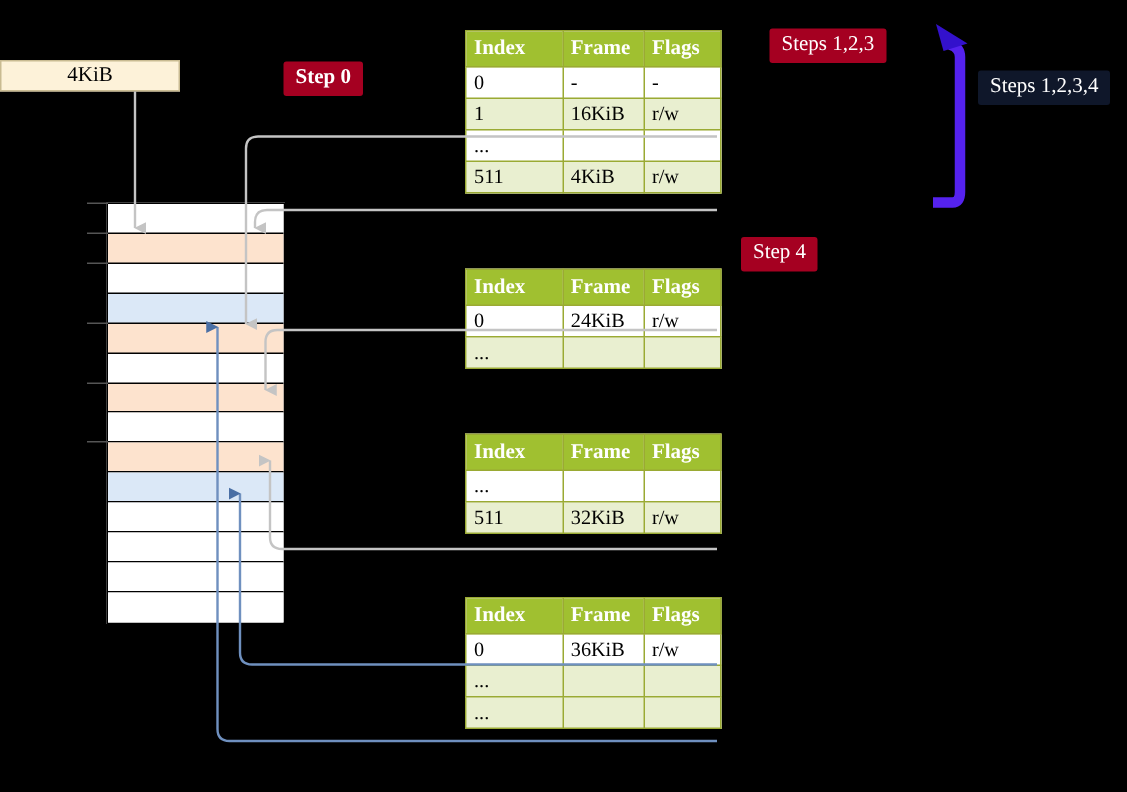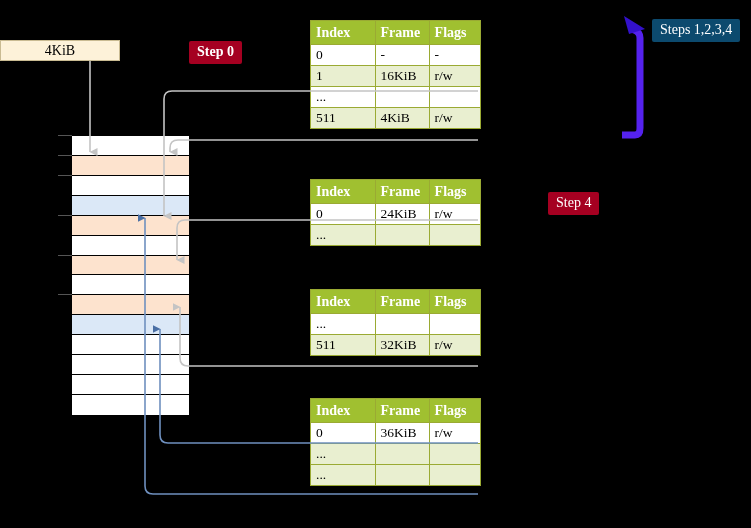--- a/index.html
+++ b/index.html
@@ -15,21 +15,21 @@
     position:absolute;
     color:#ffffff;
     font-family:"Liberation Serif", serif;
     font-size:14px;
     line-height:1;
     padding:4px 8px 5px 8px;
     white-space:nowrap;
     border-radius:2px;
   }
   .badge.red{background:#a50021;}
-  .badge.blue{background:#0c4a6e;}
+  .badge.blue{background:#0f172a;margin-top:28px;}
 
   
   .kib-box{
     position:absolute;
     background:#fdf2d9;
     border:1px solid #c9bb92;
     font-size:14px;
     text-align:center;
     color:#000;
     box-sizing:border-box;
@@ -94,26 +94,29 @@
 <div class="stage">
 
   <div class="kib-box" style="left:0px;top:40px;width:120px;height:21px;line-height:19px;">
     <span>4KiB</span>
   </div>
 
   <div class="badge red" style="left:189px;top:41px;font-weight:bold;">
     <span>Step 0</span>
   </div>
 
+  <div class="badge red" style="left:513px;top:19px;">
+    <span>Steps 1,2,3</span>
+  </div>
 
   <div class="badge blue" style="left:652px;top:19px;">
     <span>Steps 1,2,3,4</span>
   </div>
 
-  <div class="badge red" style="left:548px;top:158px;margin-top:34px;">
+  <div class="badge red" style="left:494px;top:158px;">
     <span>Step 4</span>
   </div>
 
   <div class="memcol" id="memcol" style="left:71px;top:135px;width:119px;height:281px;">
       <div class="memrow" style="height: 19.9286px; background: rgb(255, 255, 255);"></div>
       <div class="memrow" style="height: 19.9286px; background: rgb(253, 227, 206);"></div>
       <div class="memrow" style="height: 19.9286px; background: rgb(255, 255, 255);"></div>
       <div class="memrow" style="height: 19.9286px; background: rgb(219, 232, 247);"></div>
       <div class="memrow" style="height: 19.9286px; background: rgb(253, 227, 206);"></div>
       <div class="memrow" style="height: 19.9286px; background: rgb(255, 255, 255);"></div>

